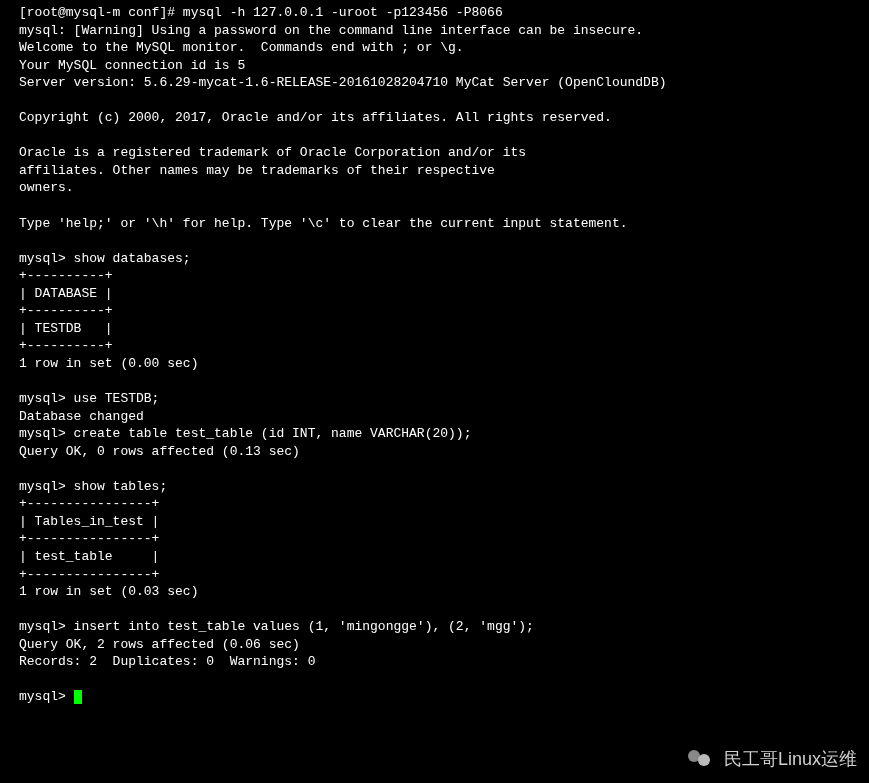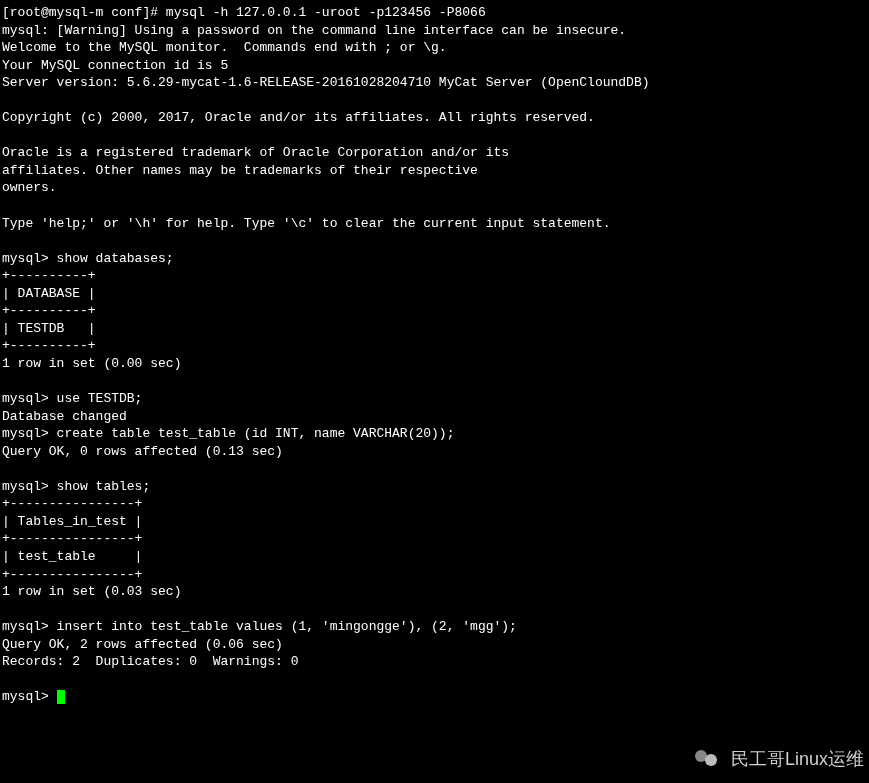--- a/index.html
+++ b/index.html
@@ -9,33 +9,33 @@
     color: #fff;
     font-family: "Courier New", Consolas, monospace;
     font-size: 13px;
     line-height: 1.35;
     width: 869px;
     height: 783px;
     overflow: hidden;
     position: relative;
   }
   .terminal {
-    padding: 4px 2px;
+    padding: 4px 19px;
     white-space: pre;
   }
   .cursor {
     display: inline-block;
     width: 8px;
     height: 14px;
     background: #00ff00;
     vertical-align: text-bottom;
   }
   .watermark {
     position: absolute;
-    right: 5px;
+    right: 12px;
     bottom: 12px;
     display: flex;
     align-items: center;
     gap: 8px;
     color: #d0d0d0;
     font-family: Arial, sans-serif;
     font-size: 18px;
   }
   .wm-icon {
     width: 28px;

